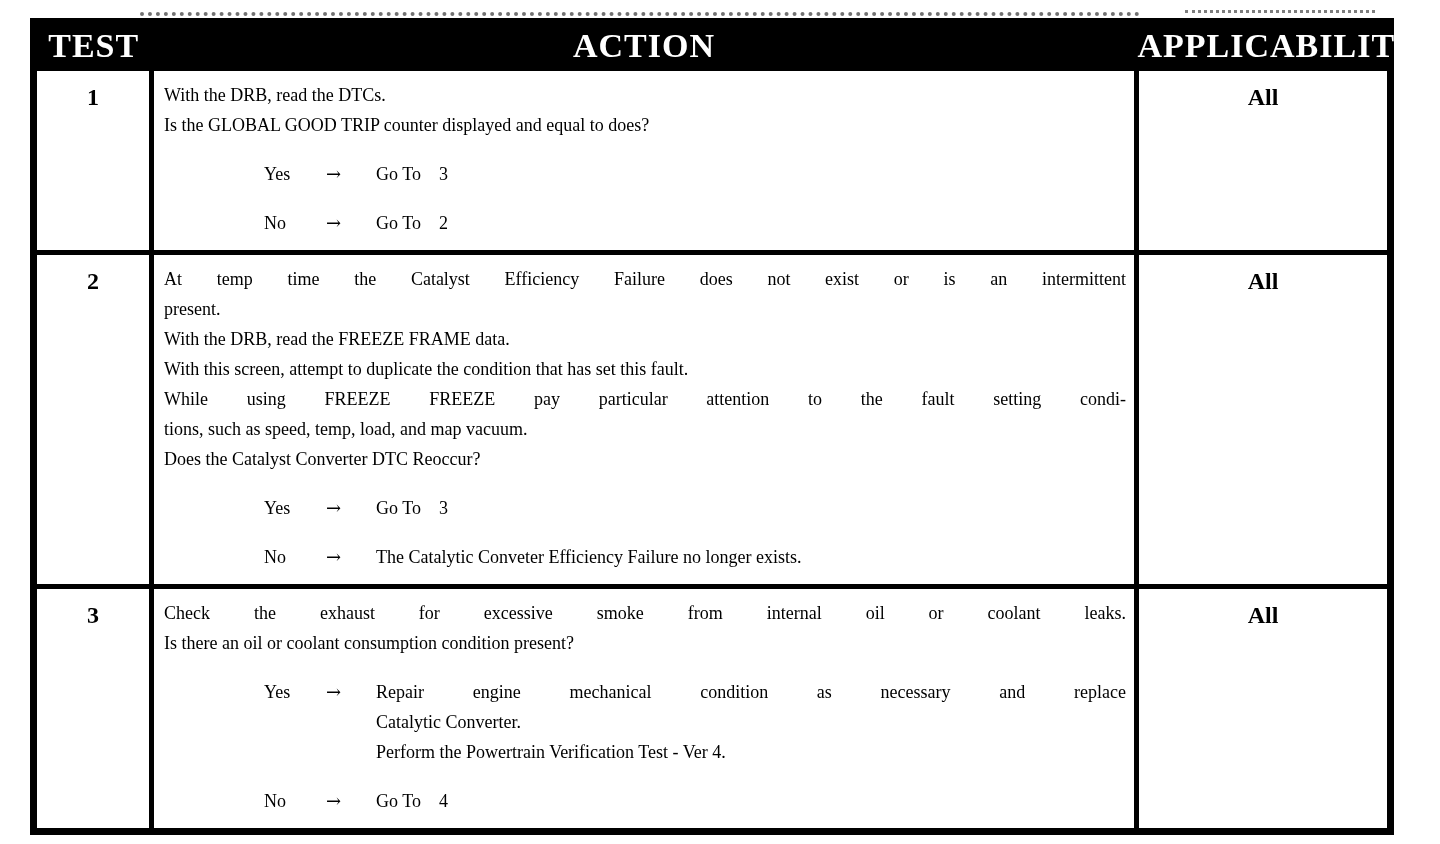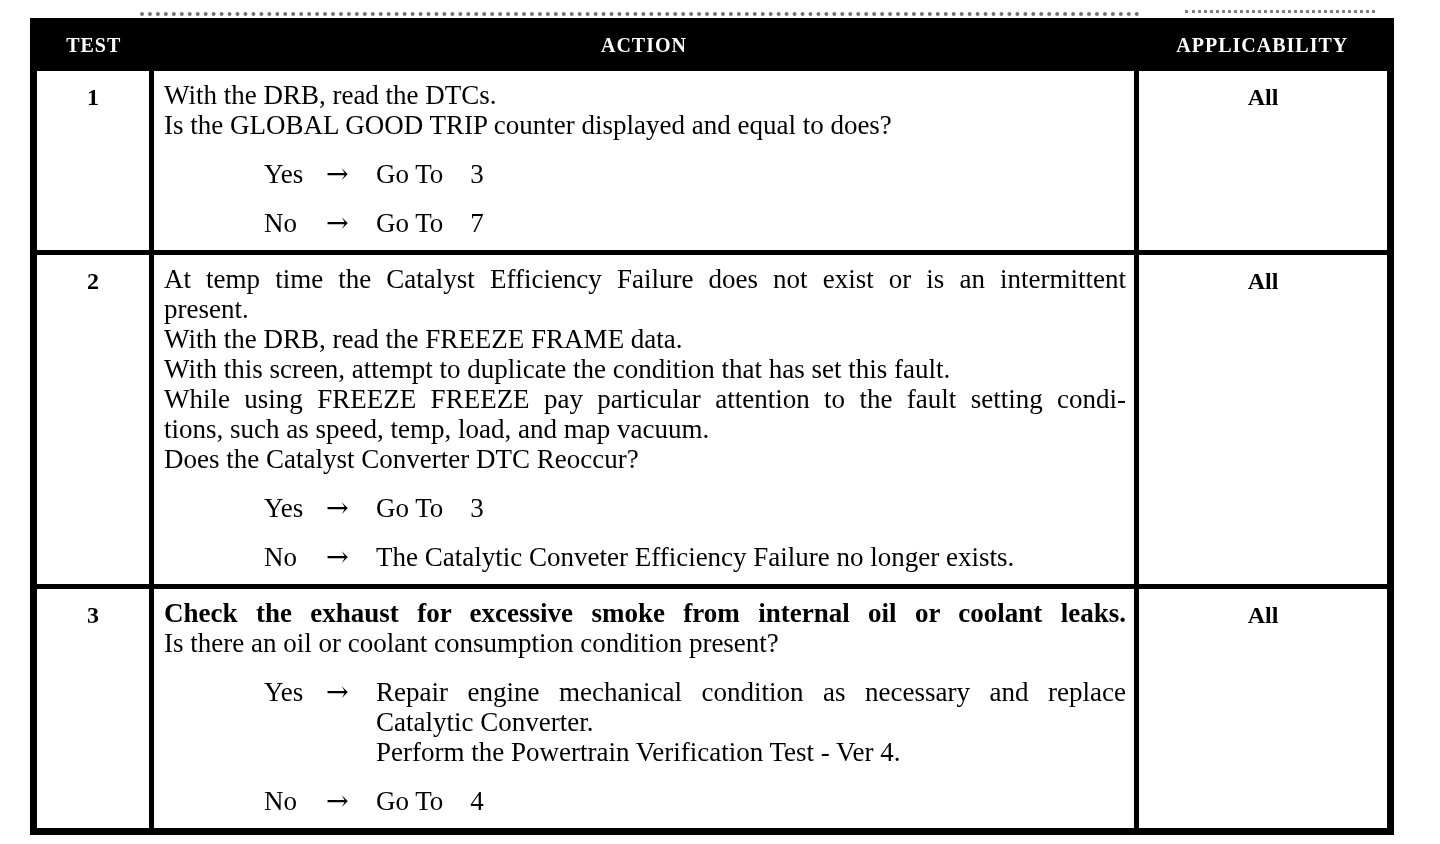--- a/index.html
+++ b/index.html
@@ -17,41 +17,41 @@
     position: absolute; left: 30px; top: 18px;
     width: 1357px;
     border-collapse: collapse;
     table-layout: fixed;
     border: 7px solid #000;
   }
   table.diag td { border: 5px solid #000; background: #fff; vertical-align: top; }
   table.diag th {
     background: #000; color: #fff;
     border: 2px solid #000;
-    font-weight: bold; font-size: 20px; letter-spacing: 1px;
+    font-weight: bold; font-size: 34px; letter-spacing: 1px;
     height: 41px; padding: 0; text-align: center; vertical-align: middle;
   }
   .col-test { width: 118px; }
   .col-action { width: 985px; }
   .col-app { width: 254px; }
 
   tr.r1 { height: 182px; }
   tr.r2 { height: 330px; }
   tr.r3 { height: 242px; }
 
   td.test-cell, td.app-cell {
     text-align: center; font-weight: bold; font-size: 24px; padding-top: 13px;
   }
   td.action-cell {
     padding: 9px 8px 12px 10px;
-    font-size: 27px; line-height: 30px;
+    font-size: 18px; line-height: 30px;
   }
   .line { min-height: 30px; }
   .line.fill { text-align: justify; text-align-last: justify; }
-  .line.bold { font-weight: bold; }
+  .line.bold { font-weight: normal; }
 
   .branch {
     display: grid;
     grid-template-columns: 62px 50px auto;
     margin: 19px 0 0 100px;
     align-items: start;
   }
   .branch .arrow { font-family: "DejaVu Serif", serif; }
 
   
@@ -93,21 +93,21 @@
             <span class="answer">Yes</span>
             <span class="arrow">→</span>
             <div class="result">
               <div class="line">Go To 3</div>
             </div>
           </div>
           <div class="branch">
             <span class="answer">No</span>
             <span class="arrow">→</span>
             <div class="result">
-              <div class="line">Go To 7</div>
+              <div class="line">Go To 2</div>
             </div>
           </div>
         </td>
         <td class="app-cell">All</td>
       </tr>
 
       <tr class="r2">
         <td class="test-cell">2</td>
         <td class="action-cell">
           <div class="line fill">At temp time the Catalyst Efficiency Failure does not exist or is an intermittent</div>

